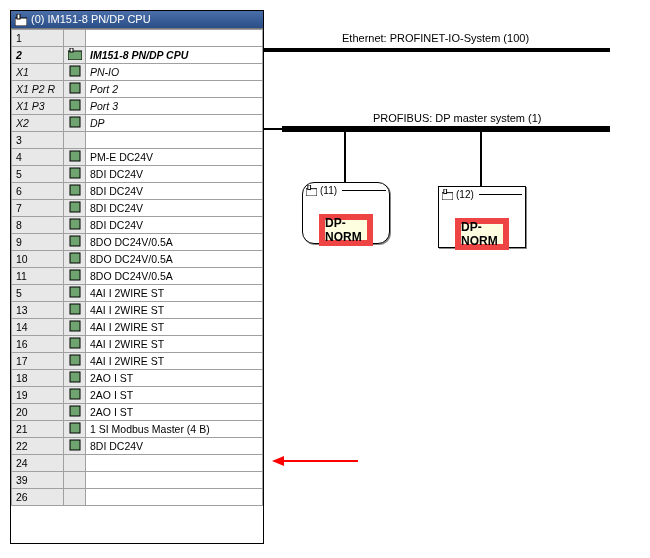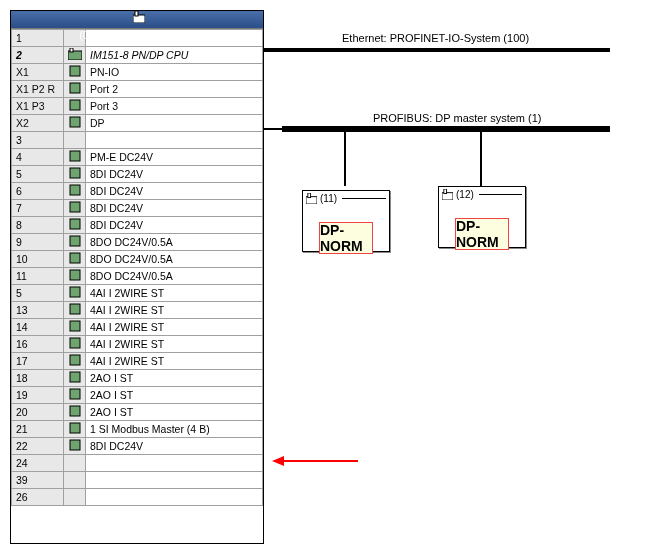--- a/index.html
+++ b/index.html
@@ -24,21 +24,20 @@
   .panel-titlebar {
     background: linear-gradient(#4a6ea8, #2a4e88);
     color: #fff;
     height: 17px;
     line-height: 17px;
     font-size: 11px;
     padding-left: 4px;
     display: flex;
     align-items: center;
     gap: 4px;
-    flex-direction: column;
   }
   .panel-titlebar svg { flex: 0 0 auto; }
   .table-wrap {
     height: calc(100% - 17px);
     overflow-y: scroll;
     overflow-x: hidden;
     border-top: 1px solid #7a7a7a;
   }
   .table-wrap::-webkit-scrollbar { width: 16px; }
   .table-wrap::-webkit-scrollbar-track { background: #efefef; }
@@ -65,23 +64,23 @@
     background: #e8e8e8;
     text-align: center;
     padding: 0;
   }
   td.modcol {
     background: #fff;
     font-size: 10.5px;
     color: #000;
   }
   tr.highlight td.slotcol { font-weight: bold; font-style: italic; }
-  tr.highlight td.modcol { font-weight: normal; font-style: italic; }
+  tr.highlight td.modcol { font-weight: bold; font-style: italic; }
   tr.italic td.slotcol,
-  tr.italic td.modcol { color: #0a0a0a; }
+  tr.italic td.modcol { font-style: italic; color: #0a0a0a; }
 
   
   .net { position: absolute; left: 264px; top: 10px; width: 380px; height: 540px; }
   .buslabel { font-size: 11px; position: absolute; white-space: nowrap; }
   .ethline { position: absolute; height: 4px; background: #000; }
   .pbline2 { position: absolute; height: 2px; background: #000; border-top:1px solid #000; border-bottom:1px solid #000;}
   .pbbar { position: absolute; height: 6px; background: #000; }
   .drop { position: absolute; width: 2px; background: #000; }
 
   .node {
@@ -97,23 +96,23 @@
     align-items: center;
     gap: 3px;
     padding: 2px 3px;
     font-size: 10px;
   }
   .node-head .addr { }
   .node-head .line { flex: 1; height: 1px; background: #000; margin-left: 2px; }
   .node-body {
     margin: 16px;
     height: 32px;
-    border: 1px solid #ef4444;
+    border: 6px solid #ef4444;
     background: #fdfde0;
-    font-size: 14px;
+    font-size: 12px;
     font-weight: bold;
     display: flex;
     align-items: center;
     justify-content: center;
   }
 
   .arrow {
     position: absolute;
     display: flex;
     align-items: center;
@@ -337,21 +336,21 @@
   <div class="buslabel" style="left:78px; top:22px;">Ethernet: PROFINET-IO-System (100)</div>
   <div class="ethline" style="left:0px; top:38px; width:346px;"></div>
 
   <div class="buslabel" style="left:78px; top:102px;padding-left:31px;">PROFIBUS: DP master system (1)</div>
   <div class="pbline2" style="left:0px; top:118px; width:18px;"></div>
   <div class="pbbar" style="left:18px; top:116px; width:328px;"></div>
 
   <div class="drop" style="left:80px;  top:122px; height:54px;"></div>
   <div class="drop" style="left:216px; top:122px; height:54px;"></div>
 
-  <div class="node" style="left:38px; top:180px;">
+  <div class="node" style="left:38px; top:172px;border-radius:12px;">
     <div class="node-head">
       <svg width="11" height="11" viewBox="0 0 12 12">
         <rect x="0" y="4" width="12" height="8" fill="#fff" stroke="#000"></rect>
         <rect x="2" y="0" width="3" height="5" fill="#fff" stroke="#000"></rect>
       </svg>
       <span class="addr">(11)</span>
       <span class="line"></span>
     </div>
     <div class="node-body">DP-NORM</div>
   </div>

